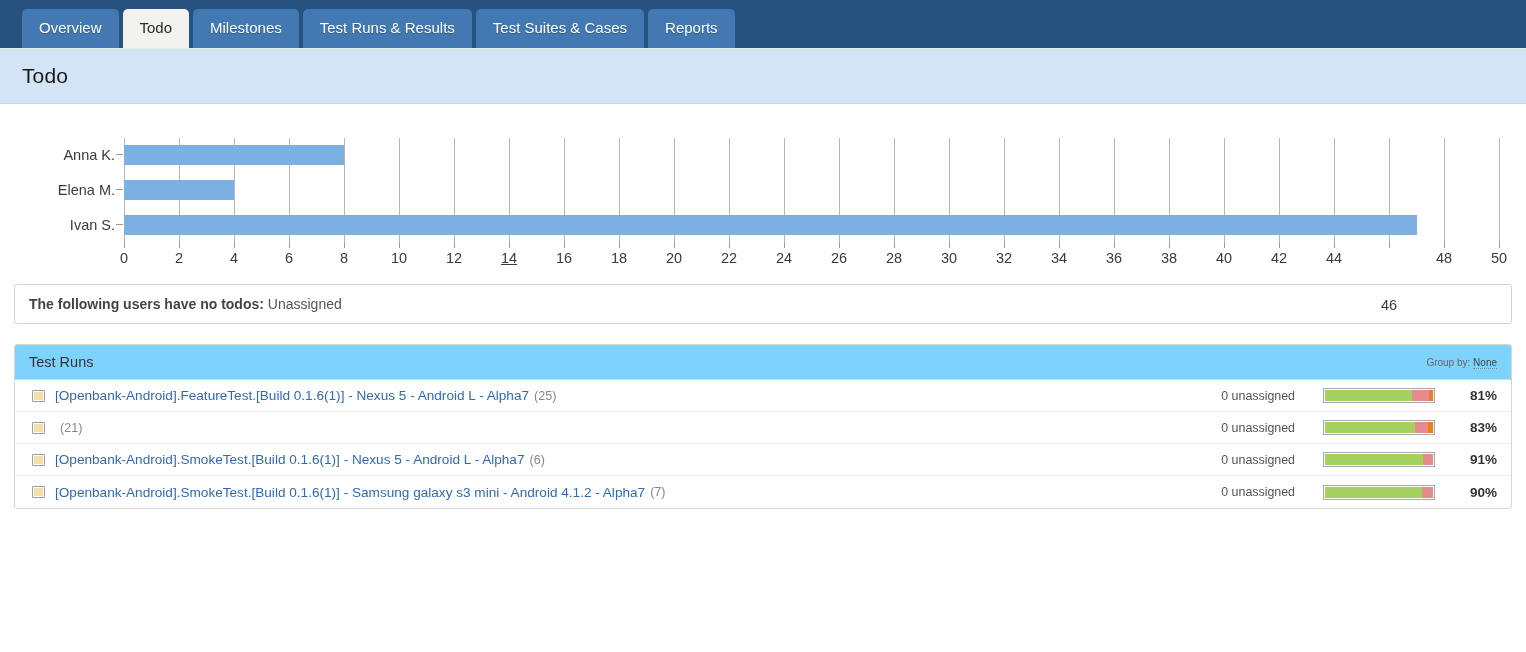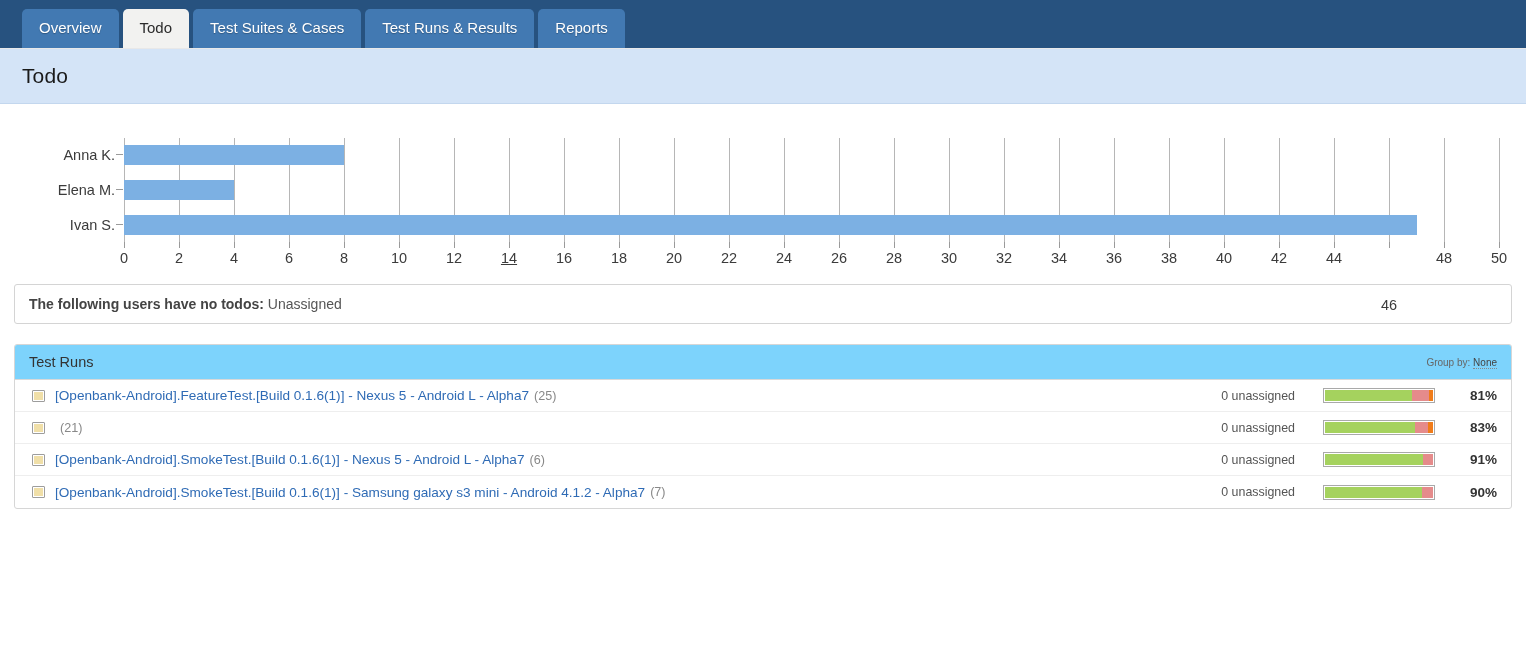--- a/index.html
+++ b/index.html
@@ -245,22 +245,23 @@
     flex: 0 0 auto;
   }
 </style>
 </head>
 <body>
 
 <div class="navbar">
   <div id="tabs-host" style="display:flex;align-items:flex-end;">
       <div class="tab">Overview</div>
       <div class="tab active">Todo</div>
+      <div class="tab">Milestones</div>
+      <div class="tab">Test Runs &amp; Results</div>
       <div class="tab">Test Suites &amp; Cases</div>
-      <div class="tab">Test Runs &amp; Results</div>
       <div class="tab">Reports</div>
     </div>
 </div>
 
 <div class="page-banner">
   <h1>Todo</h1>
 </div>
 
 <div class="content">
 

